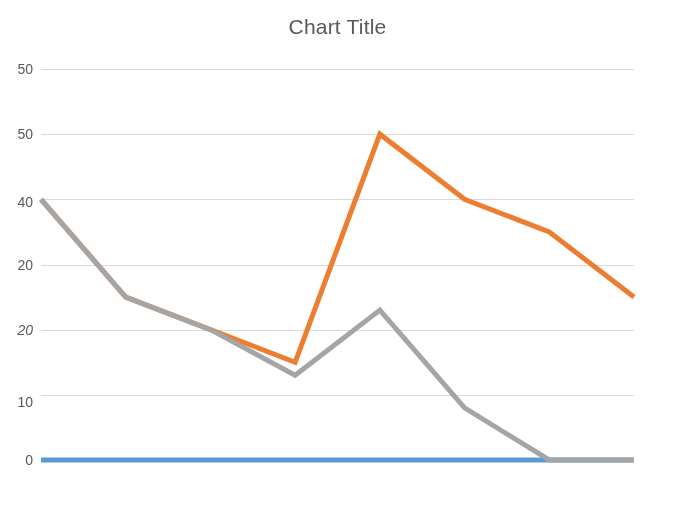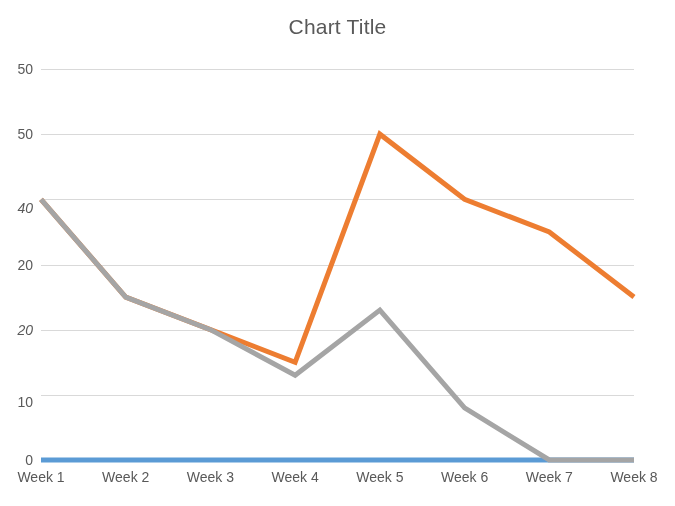--- a/index.html
+++ b/index.html
@@ -99,45 +99,35 @@
 
 <div id="chart-root">
 
   <div id="chart-title">Chart Title</div>
 
   <div id="y-axis-labels">
       <div class="y-tick" style="top: 453px;">0</div>
       <div class="y-tick" style="top: 387.833px; margin-top: 7px;">10</div>
       <div class="y-tick" style="top: 322.667px; font-style: italic;">20</div>
       <div class="y-tick" style="top: 257.5px;">20</div>
-      <div class="y-tick" style="top: 201px; font-style: italic;">40</div>
+      <div class="y-tick" style="top: 195px;">40</div>
       <div class="y-tick" style="top: 127.167px;">50</div>
       <div class="y-tick" style="top: 62px;">50</div>
     </div>
 
   <div id="plot-area">
       <div class="gridline" style="top: 391px;"></div>
       <div class="gridline" style="top: 325.833px;"></div>
       <div class="gridline" style="top: 260.667px;"></div>
       <div class="gridline" style="top: 195.5px;"></div>
       <div class="gridline" style="top: 130.333px;"></div>
       <div class="gridline" style="top: 65.1667px;"></div>
       <div class="gridline" style="top: 0px;"></div>
     </div>
 
   <svg id="series-svg" viewBox="0 0 593 391" preserveAspectRatio="none" xmlns="http://www.w3.org/2000/svg">
       <polyline points="0,391 84.71428571428571,391 169.42857142857142,391 254.1428571428571,391 338.85714285714283,391 423.57142857142856,391 508.2857142857142,391 593,391" class="series-path" stroke="#5B9BD5"></polyline>
       <polyline points="0,130.33333333333337 84.71428571428571,228.08333333333331 169.42857142857142,260.6666666666667 254.1428571428571,293.25 338.85714285714283,65.16666666666663 423.57142857142856,130.33333333333337 508.2857142857142,162.91666666666666 593,228.08333333333331" class="series-path" stroke="#ED7D31"></polyline>
       <polyline points="0,130.33333333333337 84.71428571428571,228.08333333333331 169.42857142857142,260.6666666666667 254.1428571428571,306.2833333333333 338.85714285714283,241.11666666666665 423.57142857142856,338.8666666666667 508.2857142857142,391 593,391" class="series-path" stroke="#A5A5A5"></polyline>
     </svg>
 
-  <div id="x-axis-labels">
-      <div class="x-tick" style="left: 0px;">Week 1</div>
-      <div class="x-tick" style="left: 84.7143px;">Week 2</div>
-      <div class="x-tick" style="left: 169.429px;">Week 3</div>
-      <div class="x-tick" style="left: 254.143px;">Week 4</div>
-      <div class="x-tick" style="left: 338.857px;">Week 5</div>
-      <div class="x-tick" style="left: 423.571px;">Week 6</div>
-      <div class="x-tick" style="left: 508.286px;">Week 7</div>
-      <div class="x-tick" style="left: 593px;">Week 8</div>
-    </div>
 
 </div>
 
 </body></html>

